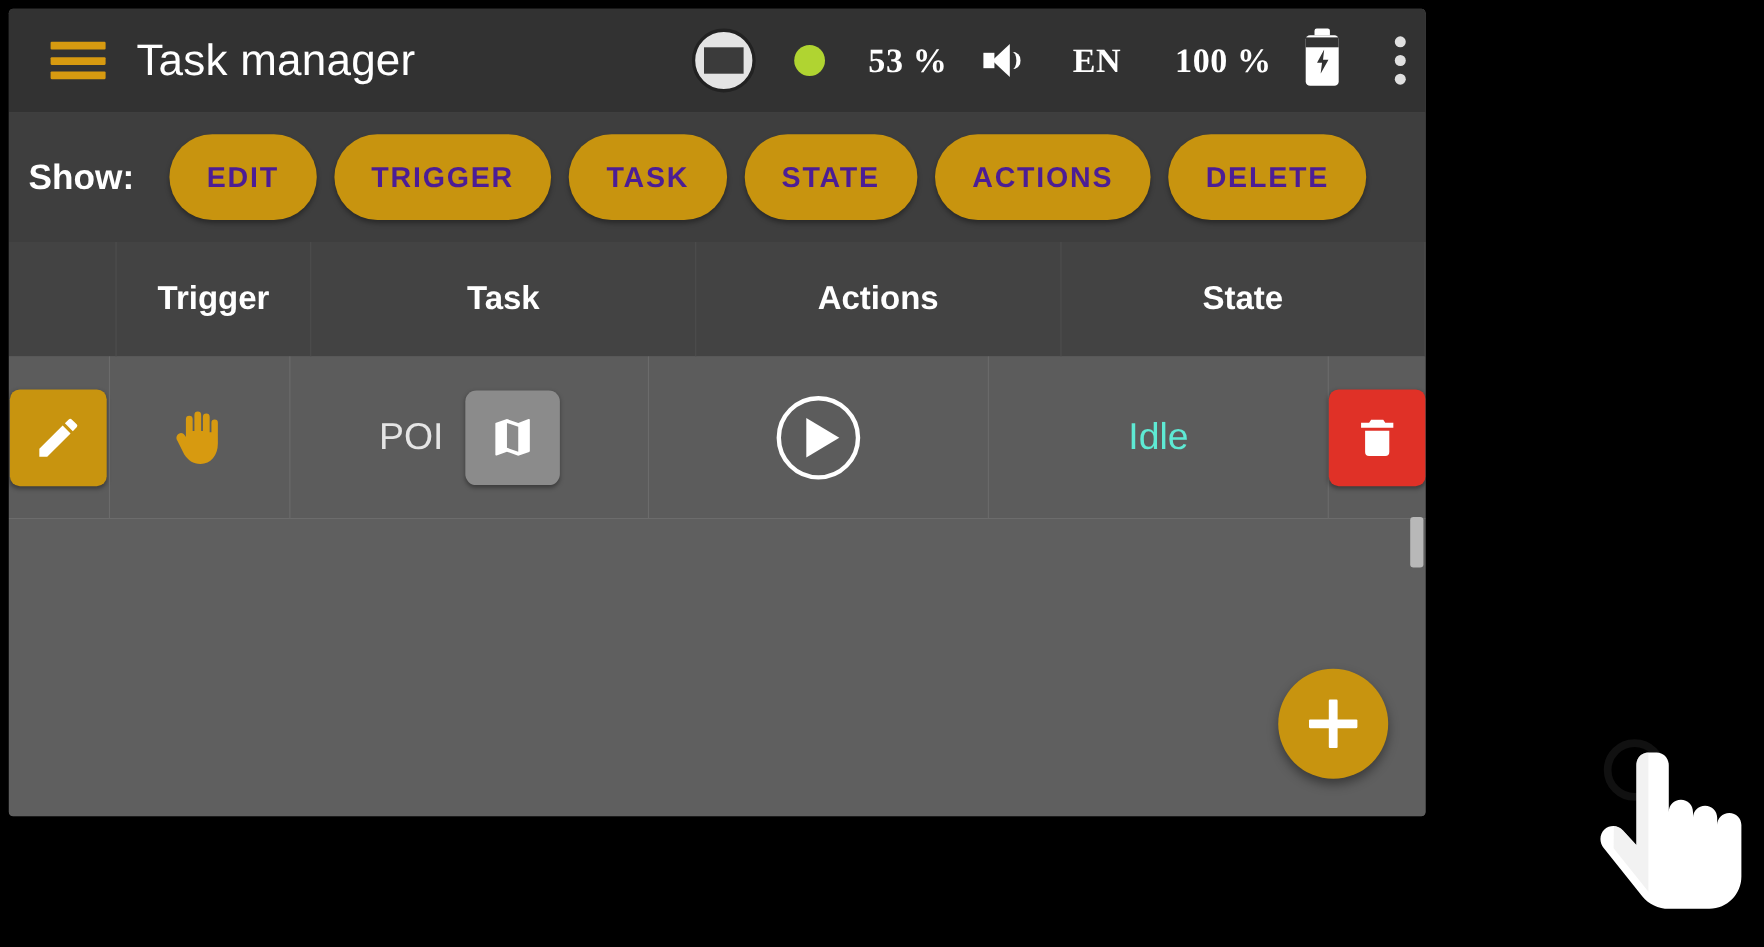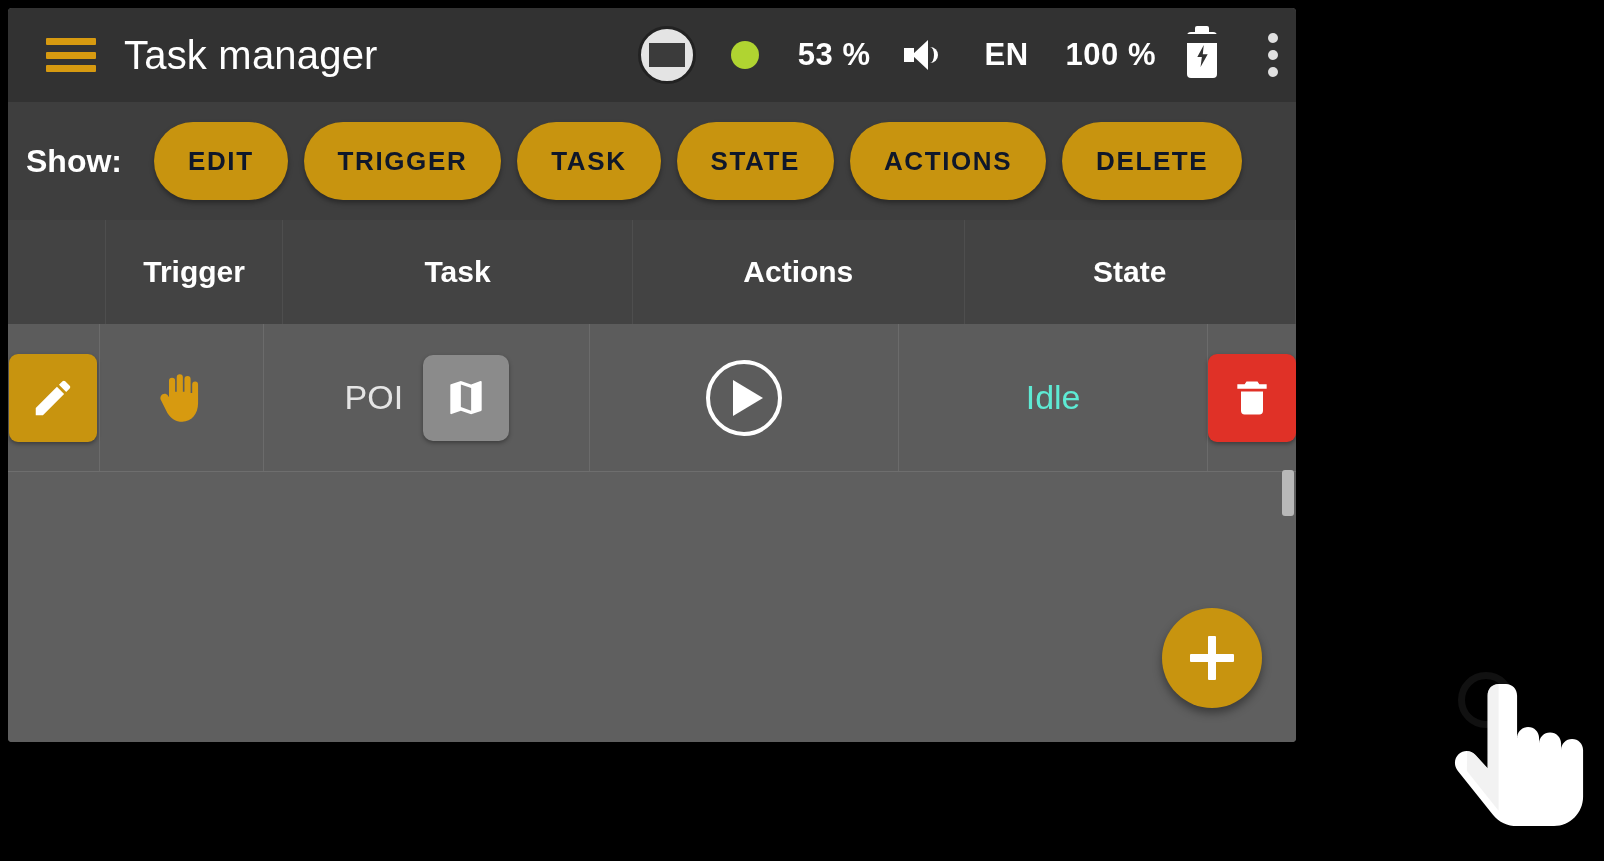--- a/index.html
+++ b/index.html
@@ -26,31 +26,31 @@
     background:#323232;
     display:flex; align-items:center;
     padding:0 22px 0 38px;
     flex:0 0 auto;
     position:relative;
   }
   .hamburger { width:50px; height:34px; display:flex; flex-direction:column; justify-content:space-between; cursor:pointer; margin-right:28px; }
   .hamburger span { display:block; height:7px; background:#d79a10; border-radius:1px; }
   .app-title { color:#fff; font-size:40px; font-weight:400; letter-spacing:.2px; white-space:nowrap; }
 
-  .statusbar { margin-left:auto; display:flex; align-items:center; gap:13px; }
+  .statusbar { margin-left:auto; display:flex; align-items:center; gap:13px;font-family:Liberation Serif, serif; }
   .sb-item { display:flex; align-items:center; color:#fff; font-size:31px; font-weight:700; letter-spacing:.5px; }
   .cast-icon { width:58px; height:58px; border-radius:50%; background:#e4e4e4; border:3px solid #222; display:flex; align-items:center; justify-content:center; margin-right:22px; }
   .cast-icon i { display:block; width:36px; height:24px; background:#3b3b3b; }
   .green-dot { width:28px; height:28px; border-radius:50%; background:#b0d431; margin-right:26px; }
   .pct-53 { margin-right:20px; }
   .spk { width:34px; height:30px; position:relative; margin-right:34px; }
   .spk .body { position:absolute; left:0; top:8px; width:10px; height:14px; background:#fff; }
   .spk .cone { position:absolute; left:8px; top:0; width:0; height:0; border-top:15px solid transparent; border-bottom:15px solid transparent; border-right:16px solid #fff; }
   .spk .wave { position:absolute; left:26px; top:7px; width:8px; height:16px; border-right:4px solid #fff; border-radius:0 10px 10px 0; }
-  .lang { margin-right:24px; }
+  .lang { margin-right:36px; }
   .pct-100 { margin-right:18px; }
   .battery { width:30px; height:46px; background:#fff; border-radius:4px; position:relative; margin-right:34px; }
   .battery:before { content:""; position:absolute; top:-6px; left:8px; width:14px; height:6px; background:#fff; border-radius:2px 2px 0 0; }
   .battery .notch { position:absolute; top:2px; left:0; width:100%; height:9px; background:#323232; }
   .battery .bolt { position:absolute; top:13px; left:9px; width:13px; height:22px; background:#323232;
      clip-path:polygon(60% 0, 10% 55%, 45% 55%, 35% 100%, 90% 42%, 52% 42%); }
   .dots3 { width:10px; display:flex; flex-direction:column; gap:7px; cursor:pointer; padding:4px; }
   .dots3 i { width:10px; height:10px; border-radius:50%; background:#e0e0e0; display:block; }
 
   
@@ -58,21 +58,21 @@
     height:118px;
     background:#3e3e3e;
     display:flex; align-items:center;
     padding:0 20px 0 18px;
     gap:16px;
     flex:0 0 auto;
   }
   .show-label { color:#fff; font-size:32px; font-weight:700; margin-right:16px; }
   .chip {
     background:#c8940f;
-    color:#0f172a;
+    color:#4c1d95;
     border:none;
     border-radius:40px;
     height:78px;
     padding:0 34px;
     font-family:"Liberation Sans", sans-serif;
     font-size:26px; font-weight:700; letter-spacing:1.6px;
     cursor:pointer;
     box-shadow:0 3px 5px rgba(0,0,0,.35);
     white-space:nowrap;
   }

